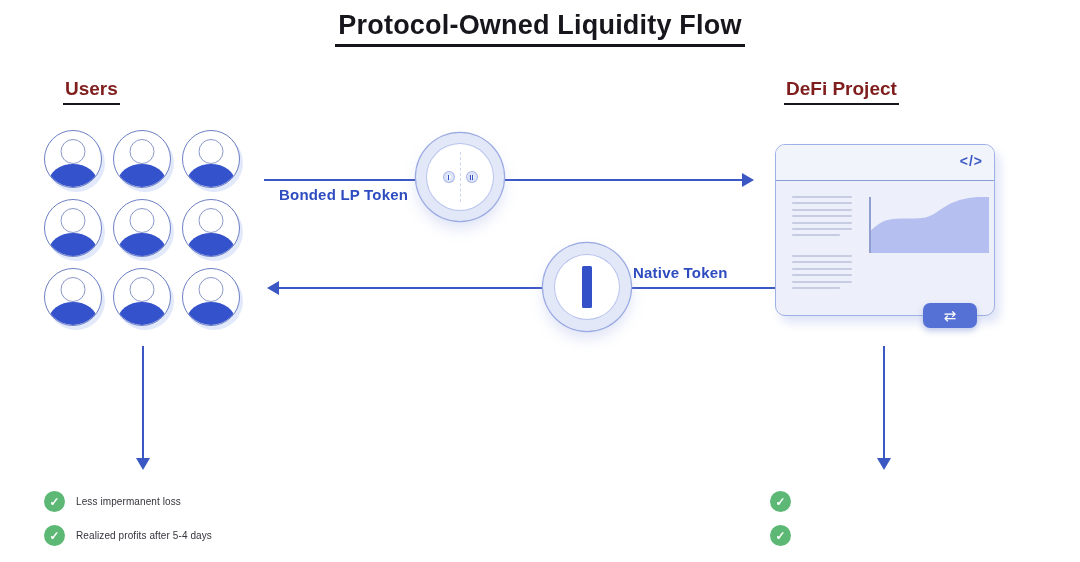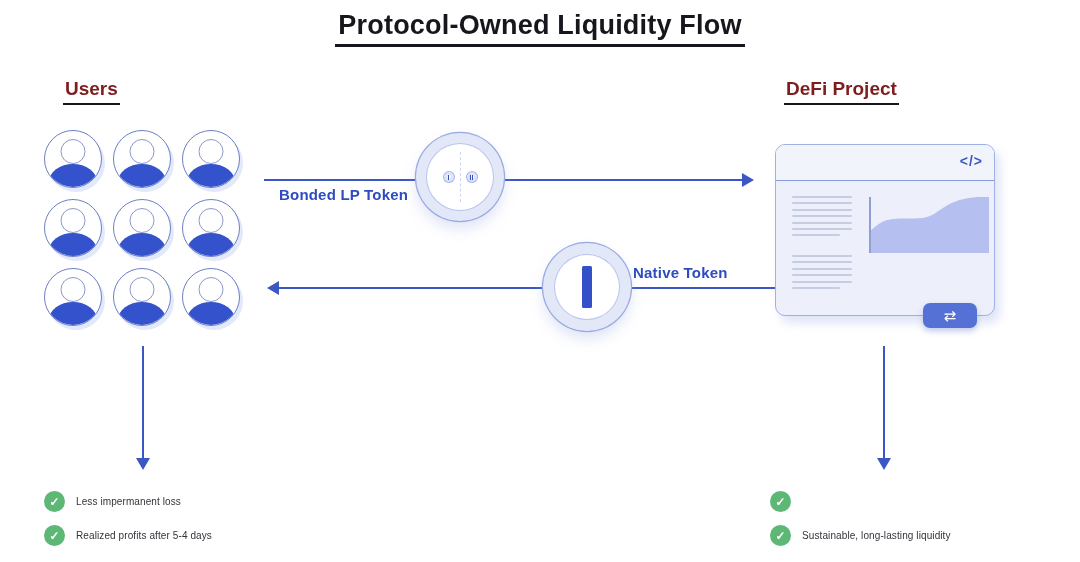--- a/index.html
+++ b/index.html
@@ -299,16 +299,15 @@
 
   <div class="benefit-row benefit-d1">
     <span class="check-circle">
         <span>✓</span>
       </span>
   </div>
   <div class="benefit-row benefit-d2">
     <span class="check-circle">
         <span>✓</span>
       </span>
-    <span class="benefit-text">Sustainable, long-lasting liquidity</span>
   </div>
 
 </div>
 
 </body></html>

